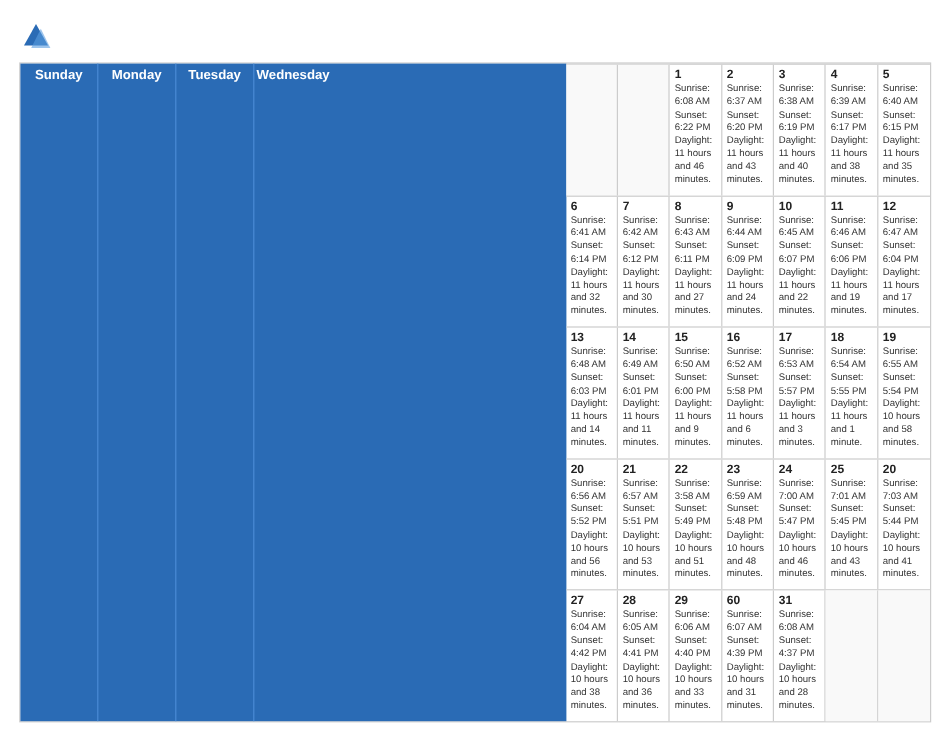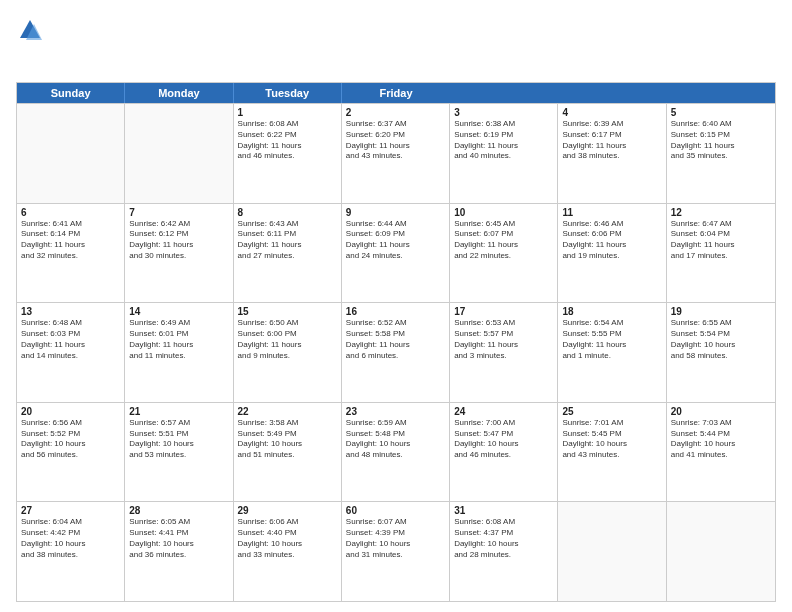--- a/index.html
+++ b/index.html
@@ -55,23 +55,22 @@
       font-weight: bold;
       color: #222;
     }
     .location {
       font-size: 14px;
       color: #444;
     }
     .calendar {
       flex: 1;
       display: flex;
-      flex-direction: column;
+      flex-direction: row;
       border: 1px solid #ccc;
-      margin-top: 30px;
     }
     .cal-header {
       display: grid;
       grid-template-columns: repeat(7, 1fr);
       background: #2a6bb5;
     }
     .cal-header-cell {
       color: #fff;
       font-size: 11px;
       font-weight: bold;
@@ -135,21 +134,21 @@
       <div class="month-title"></div>
       <div class="location"></div>
     </div>
   </div>
 
   <div class="calendar">
     <div class="cal-header">
     <div class="cal-header-cell">Sunday</div>
         <div class="cal-header-cell">Monday</div>
         <div class="cal-header-cell">Tuesday</div>
-        <div class="cal-header-cell">Friday</div>
+        <div class="cal-header-cell">Wednesday</div>
       </div>
     <div class="cal-body">
     <div class="cal-row">
           <div class="cal-cell empty"></div>
           <div class="cal-cell empty"></div>
           <div class="cal-cell">
             <span class="day-num">1</span>
             <span class="cell-line">Sunrise: 6:08 AM</span>
             <span class="cell-line">Sunset: 6:22 PM</span>
             <span class="cell-line">Daylight: 11 hours</span>

